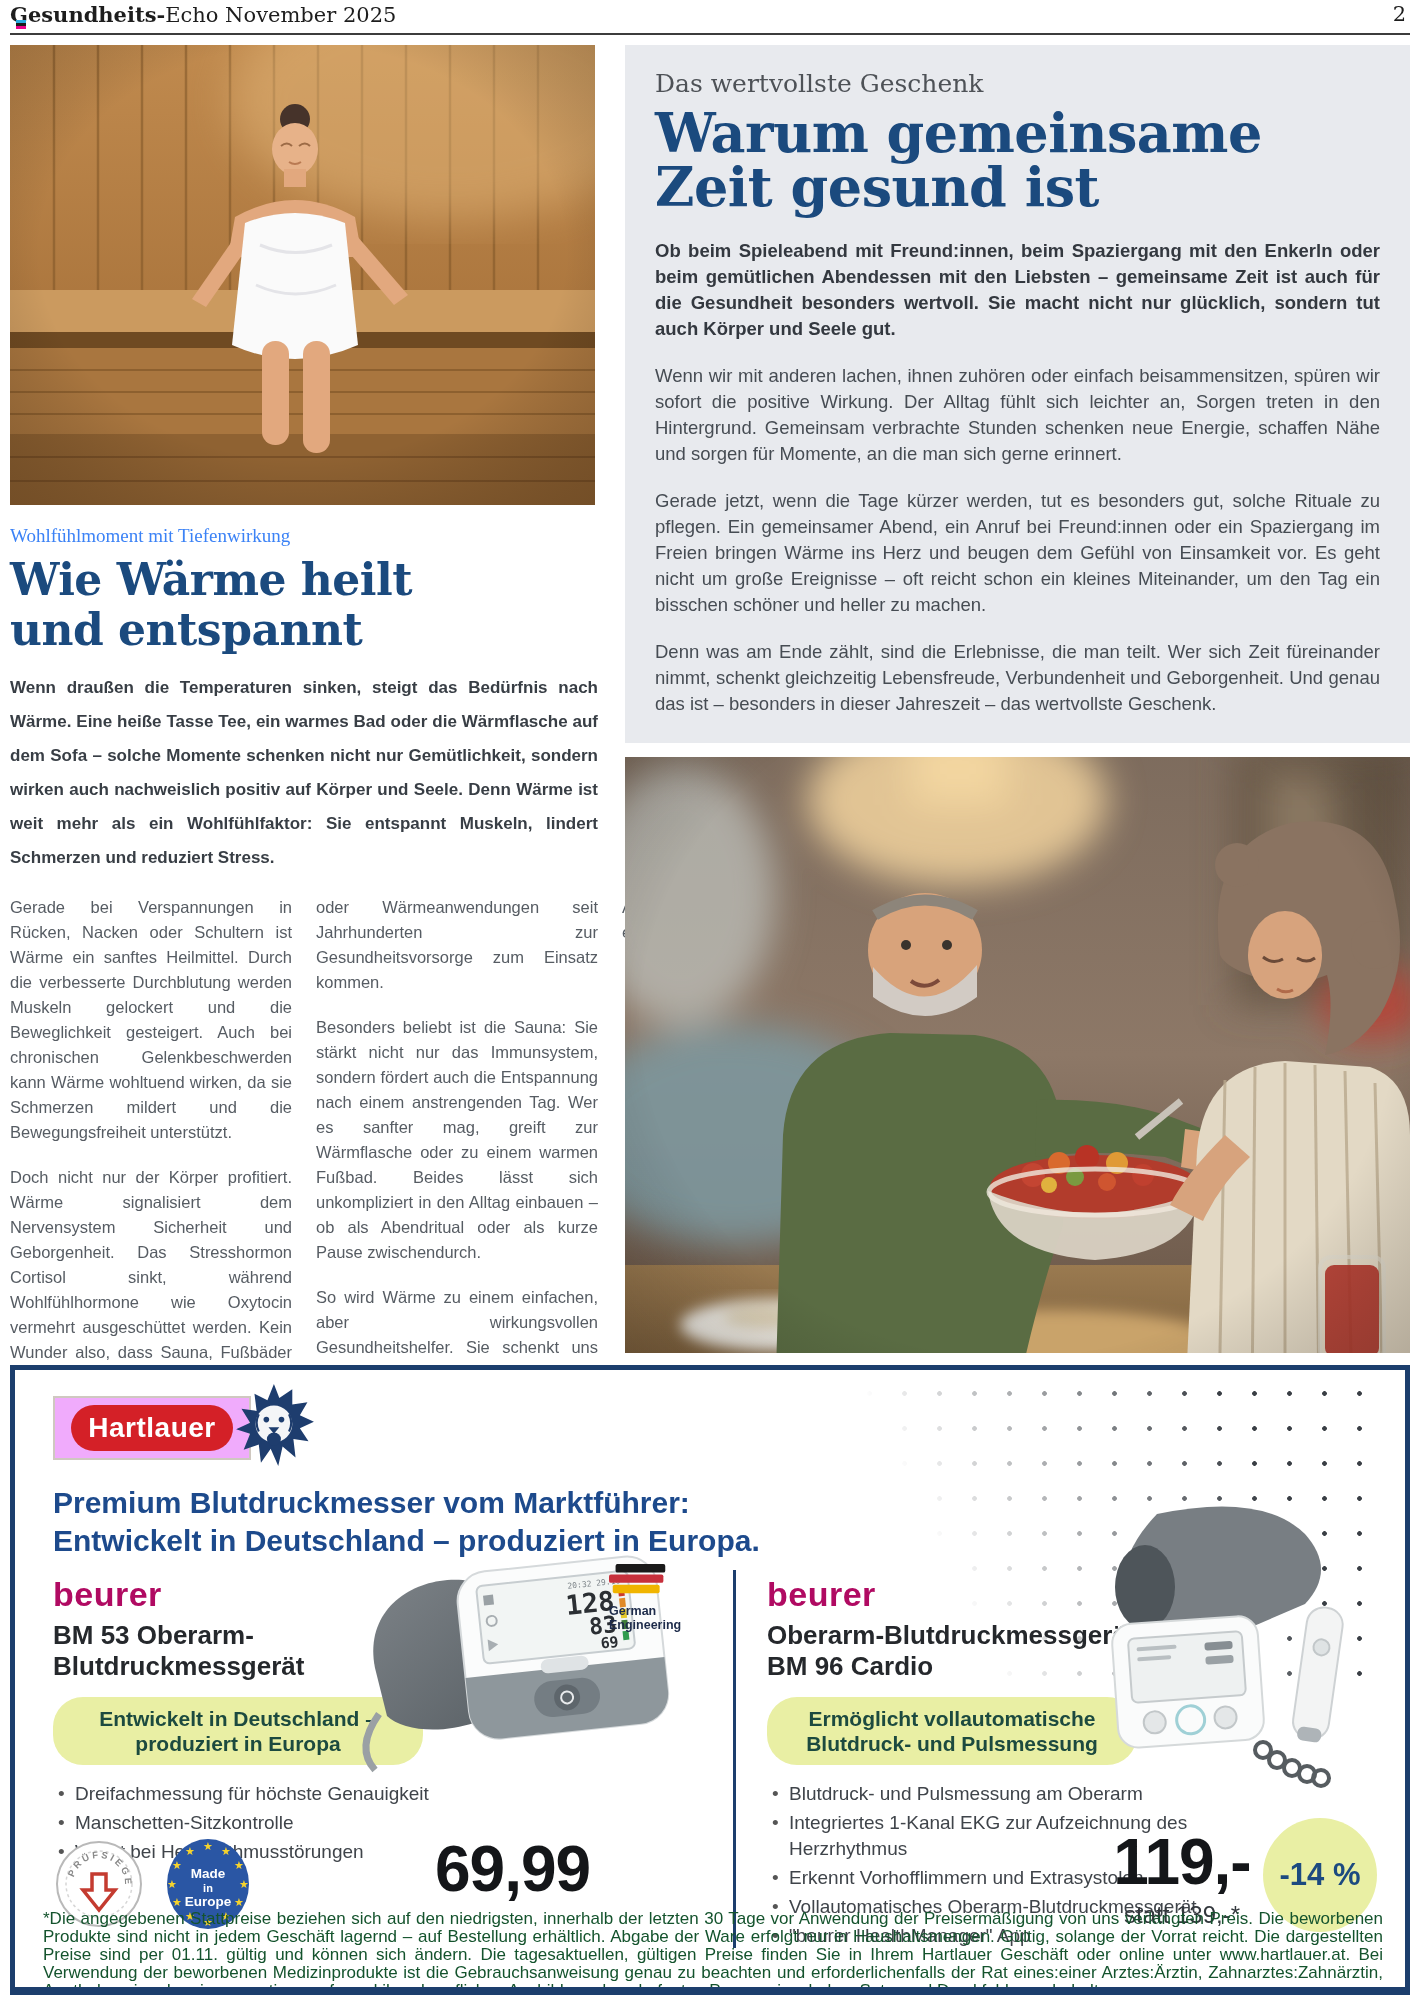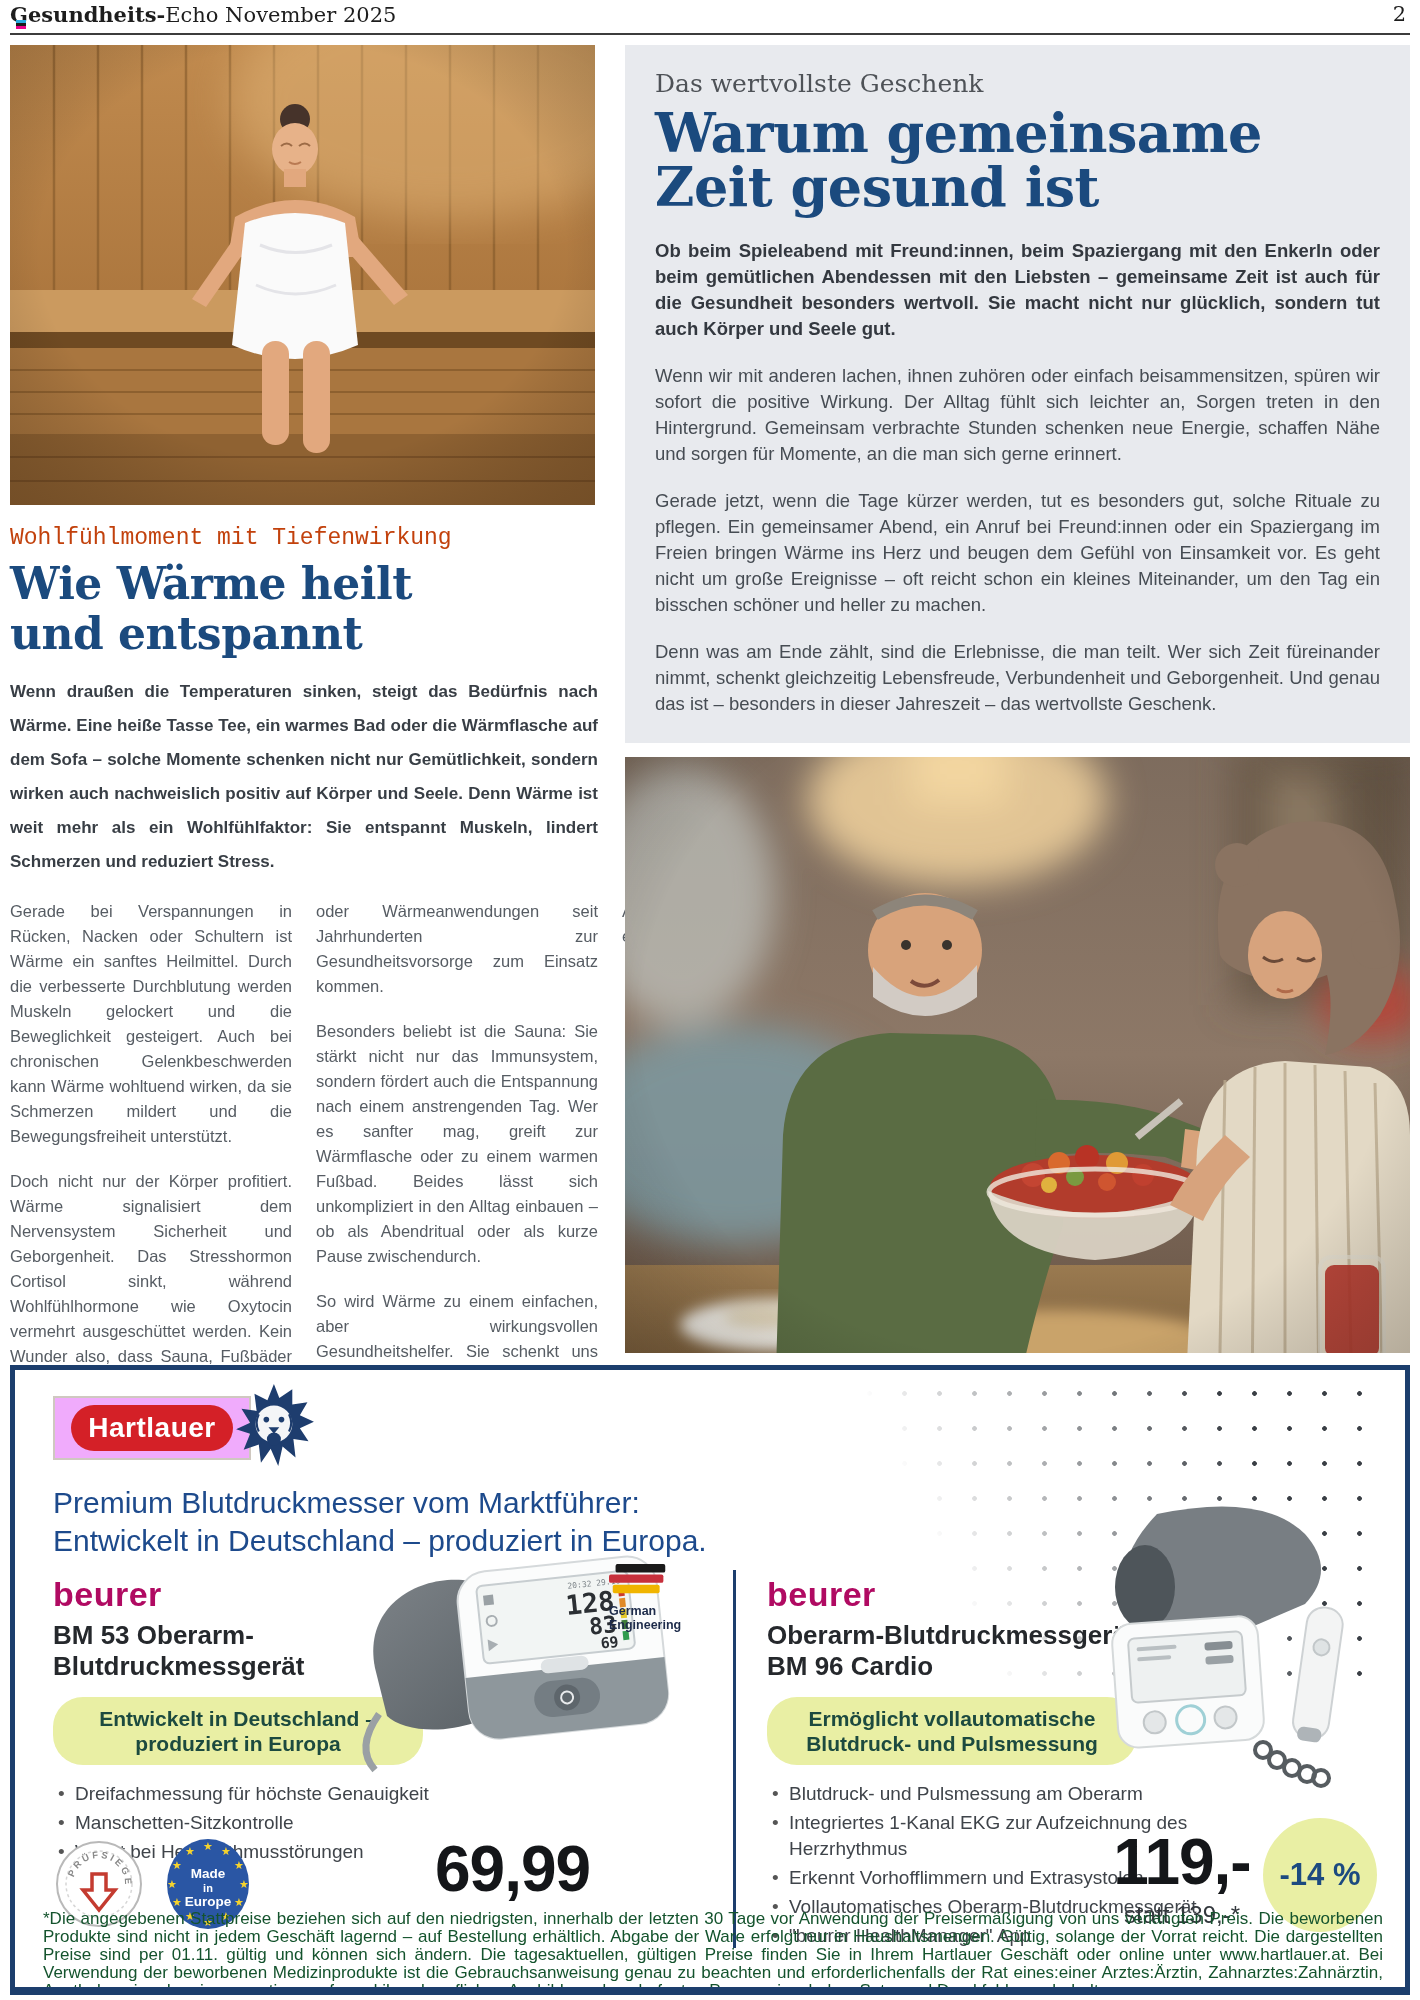--- a/index.html
+++ b/index.html
@@ -18,21 +18,21 @@
   .regmark i { display: block; height: 3px; }
   .regmark i:nth-child(1){ background:#29abe2; }
   .regmark i:nth-child(2){ background:#1a1a1a; }
   .regmark i:nth-child(3){ background:#ec008c; }
 
   
   .sauna { position: absolute; left: 10px; top: 45px; width: 585px; height: 460px; overflow: hidden; }
   .sauna svg { display:block; width:100%; height:100%; }
 
   .left-art { position: absolute; left: 10px; top: 525px; width: 588px; }
-  .kicker { font-family: Liberation Mono, monospace; font-size: 23px; color: #c2410c; }
+  .kicker { font-family: Liberation Serif, serif; font-size: 19px; color: #3b82f6; }
   .l-headline div { font-family: "DejaVu Serif", serif; font-weight: 700; font-size: 44px;
                     line-height: 50px; color: #1b4a7e; letter-spacing: -0.5px; }
   .l-headline { margin-top: 8px; }
   .l-intro { margin-top: 16px; font-size: 17px; line-height: 34px; font-weight: 700;
              color: #383e45; text-align: justify; hyphens: auto; }
   .cols { margin-top: 20px; column-count: 2; column-gap: 24px; height: 490px; column-fill: auto; }
   .cols p { font-size: 16.5px; line-height: 25px; color: #565c63; text-align: justify;
             hyphens: auto; margin-bottom: 20px; }
 
   
@@ -57,21 +57,21 @@
           background-image: radial-gradient(circle, #3a3f45 2.1px, transparent 2.5px);
           background-size: 35px 35px;
           -webkit-mask-image: linear-gradient(245deg, #000 25%, transparent 75%);
           mask-image: linear-gradient(245deg, #000 25%, transparent 75%); }
   .hl-box { position: absolute; left: 38px; top: 26px; width: 198px; height: 64px; background: #f0abfc;
             border: 2px solid #cfc8c0; display: flex; align-items: center; justify-content: center; }
   .hl-pill { background: #d42027; border-radius: 32px; padding: 7px 17px; color: #fff;
              font-size: 28px; font-weight: 700; letter-spacing: .5px; }
   .lion-svg { position: absolute; left: 220px; top: 8px; width: 80px; height: 94px; }
   .ad-hl { position: absolute; left: 38px; top: 114px; }
-  .ad-hl div { font-size: 30px; line-height: 38px; font-weight: 400; color: #1d4a8c; }
+  .ad-hl div { font-size: 30px; line-height: 38px; font-weight: 700; color: #1d4a8c; }
 
   .ad-col { position: absolute; top: 205px; }
   .ad-col-left  { left: 38px;  width: 655px; }
   .ad-col-right { left: 752px; width: 640px; }
   .brand { font-size: 34px; font-weight: 700; color: #b00a62; letter-spacing: .5px; }
   .pname { margin-top: 6px; }
   .pname div { font-size: 26px; line-height: 31px; font-weight: 700; color: #25282c; }
   .pill { display: inline-block; background: #e9efa4; border-radius: 30px; padding: 9px 24px;
           margin-top: 15px; max-width: 370px; text-align: center; font-weight: 700;
           font-size: 21px; line-height: 25px; color: #1c4a3f; }

